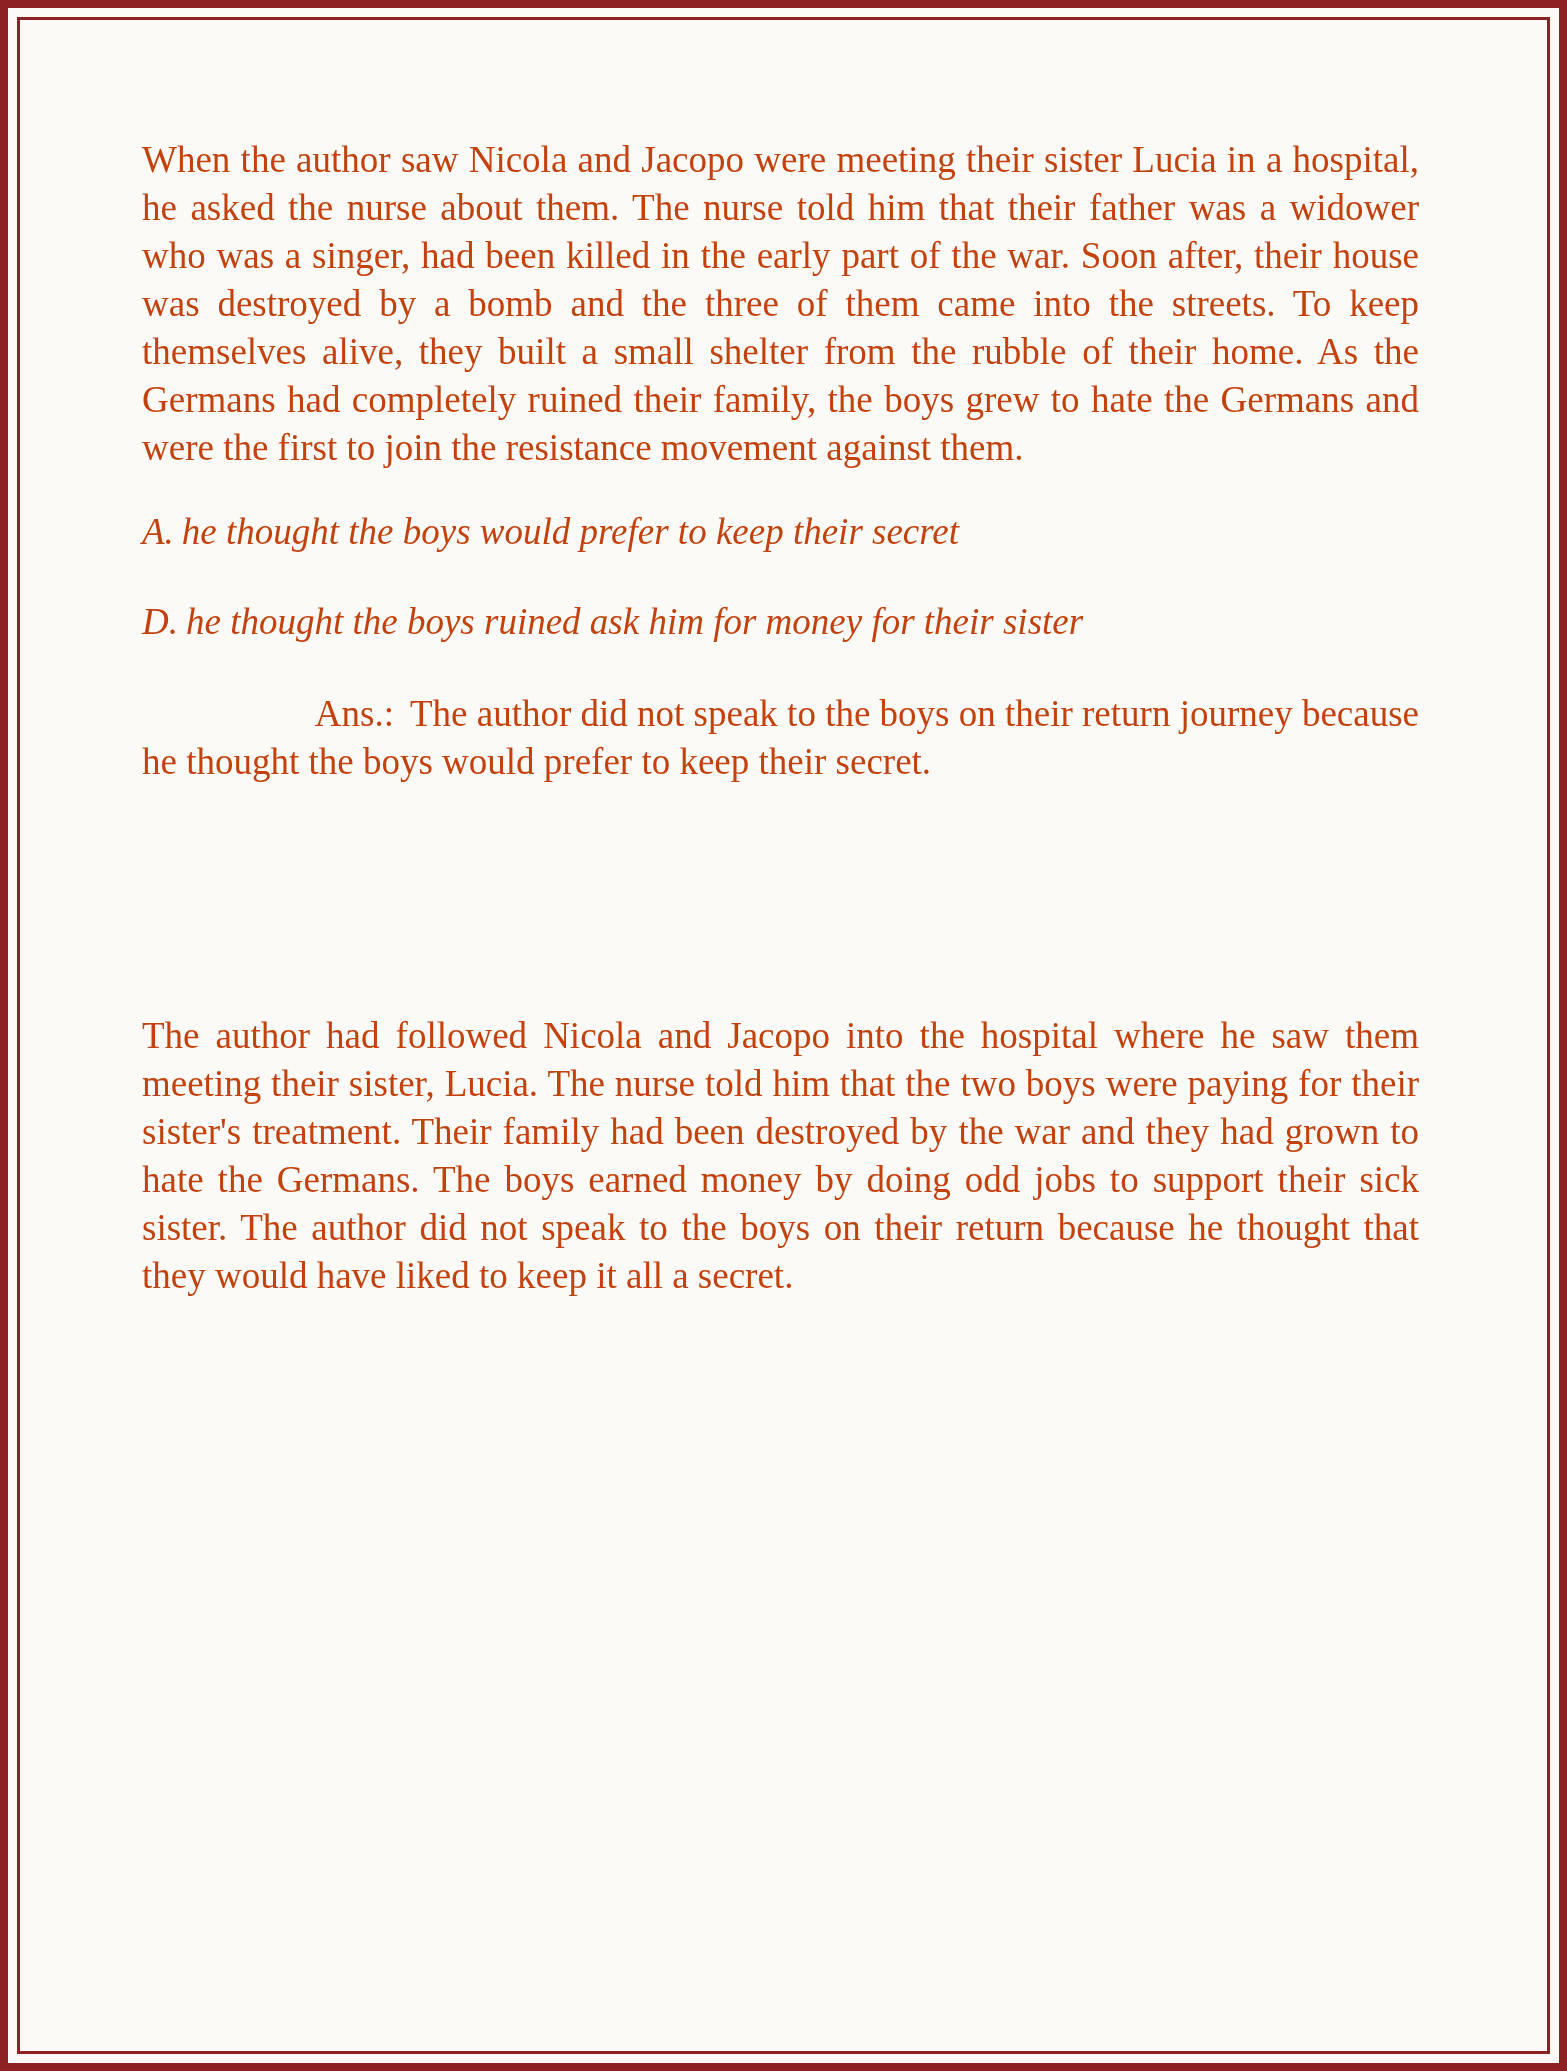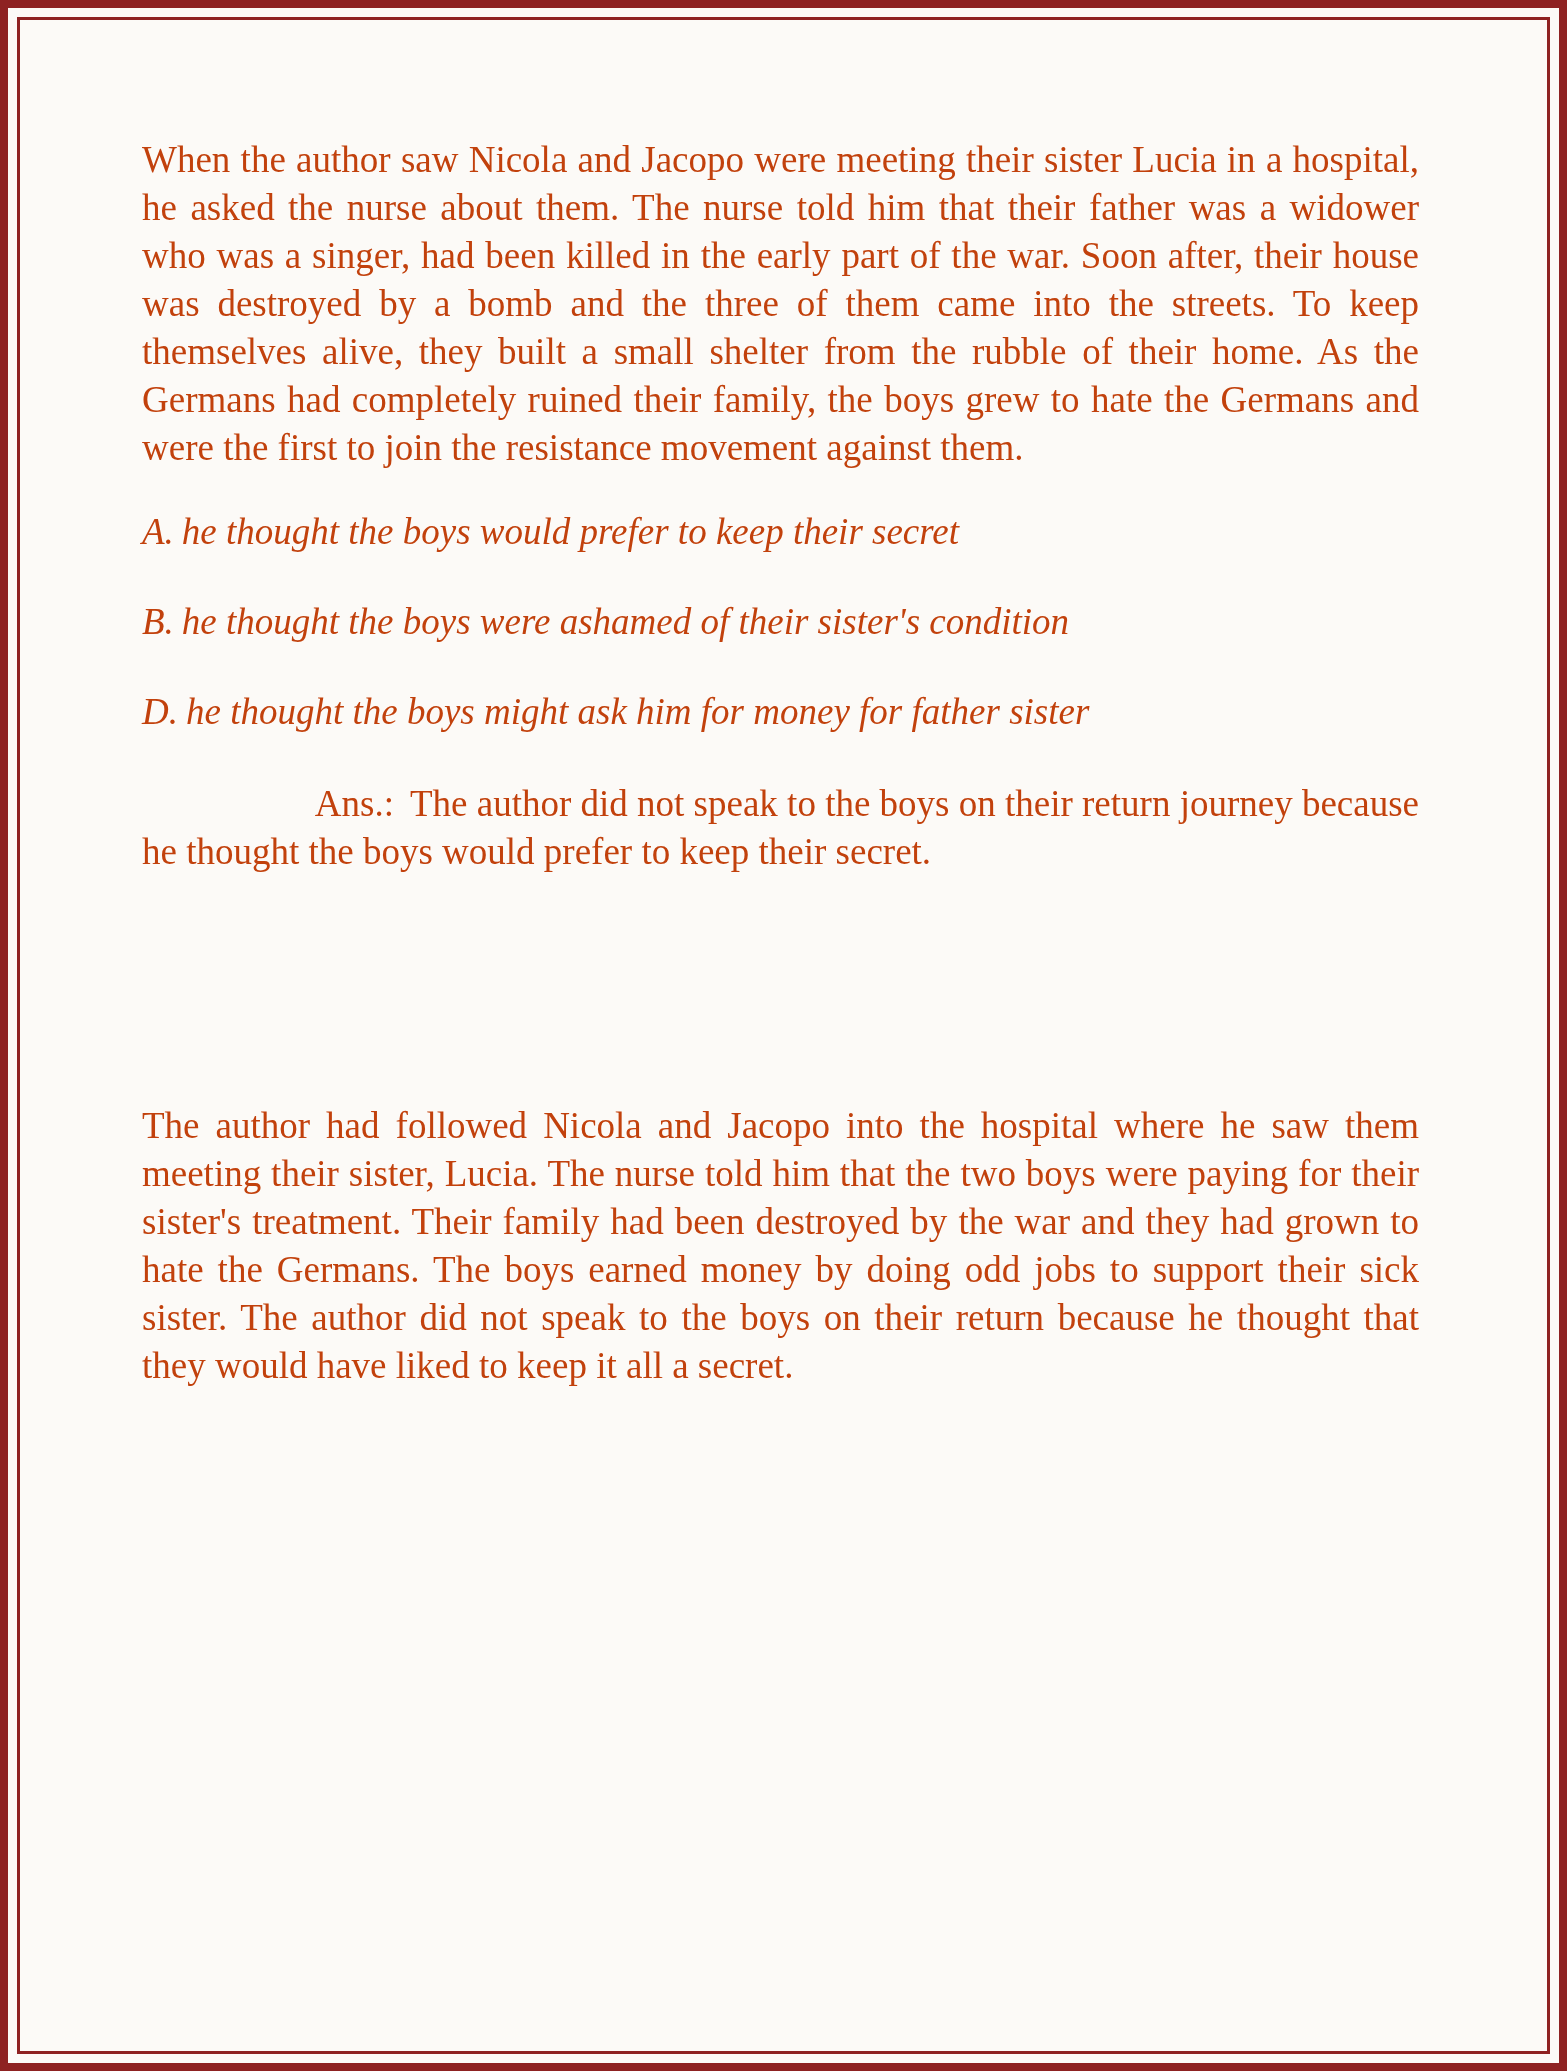--- a/index.html
+++ b/index.html
@@ -85,22 +85,21 @@
 <div class="page">
   <div class="inner-frame"></div>
 
   <div class="content">
 
     <p class="para">When the author saw Nicola and Jacopo were meeting their sister Lucia in a hospital, he asked the nurse about them. The nurse told him that their father was a widower who was a singer, had been killed in the early part of the war. Soon after, their house was destroyed by a bomb and the three of them came into the streets. To keep themselves alive, they built a small shelter from the rubble of their home. As the Germans had completely ruined their family, the boys grew to hate the Germans and were the first to join the resistance movement against them.</p>
 
 
     <div class="options">
       <p class="option"><span class="option-letter">A.</span><span>he thought the boys would prefer to keep their secret</span></p>
-      <p class="option"><span class="option-letter">B.</span><span>he thought the boys were ashamed of their sister's condition</span></p>
-      <p class="option"><span class="option-letter">D.</span><span>he thought the boys might ask him for money for father sister</span></p>
+      <p class="option"><span class="option-letter">D.</span><span>he thought the boys ruined ask him for money for their sister</span></p>
     </div>
 
     <div class="answer-block">
       <p class="answer-line1"><span class="ans-label">Ans.:</span><span>The author did not speak to the boys on their return journey because</span></p>
       <p class="answer-line2"><span class="underlined">he thought the boys would prefer to keep their secret.</span></p>
     </div>
 
     <div class="summary-block">
       <p class="para">The author had followed Nicola and Jacopo into the hospital where he saw them meeting their sister, Lucia. The nurse told him that the two boys were paying for their sister's treatment. Their family had been destroyed by the war and they had grown to hate the Germans. The boys earned money by doing odd jobs to support their sick sister. The author did not speak to the boys on their return because he thought that they would have liked to keep it all a secret.</p>
     </div>

